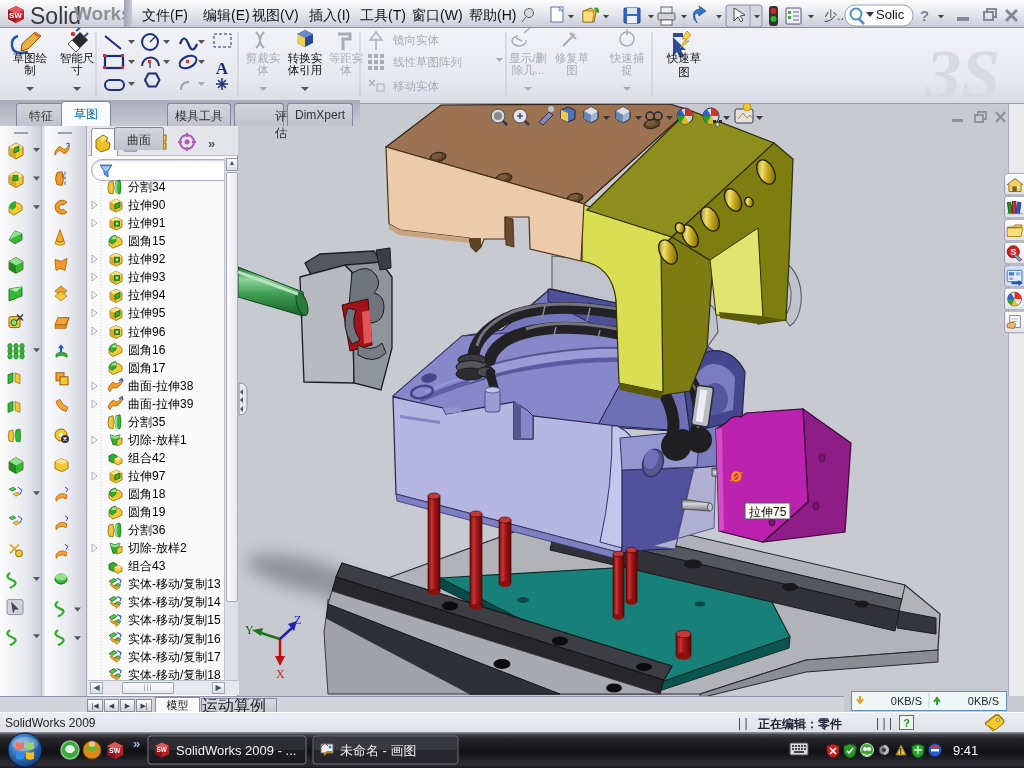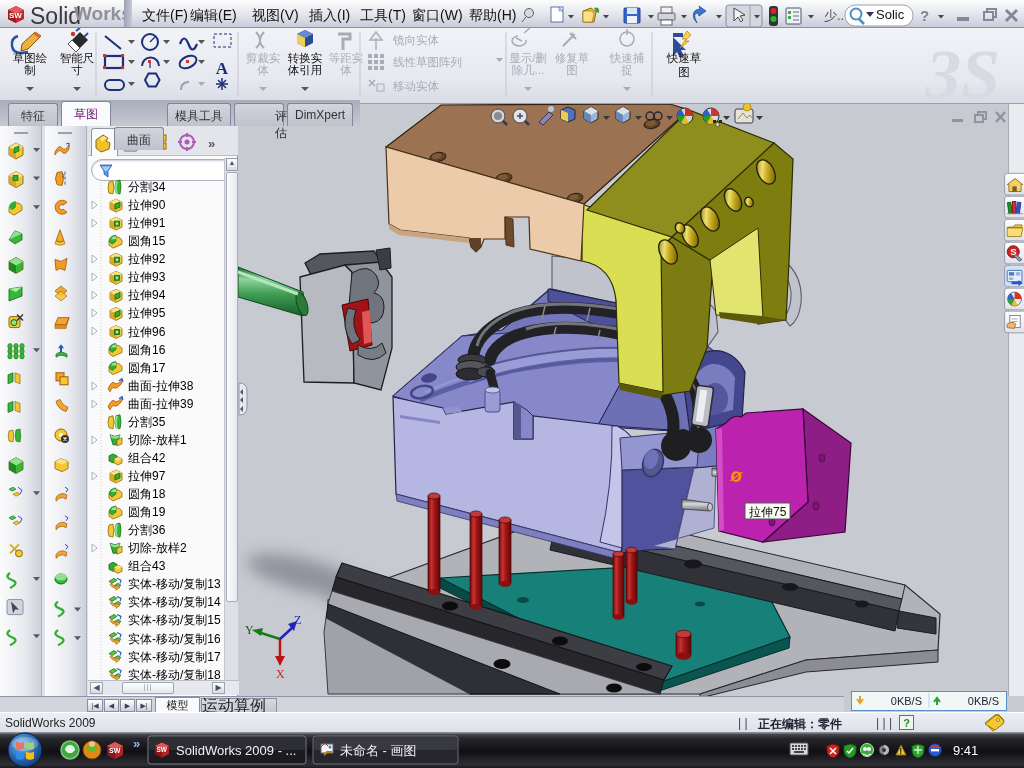--- a/index.html
+++ b/index.html
@@ -7,21 +7,21 @@
 .abs{position:absolute;}
 #titlebar{position:absolute;left:0;top:0;width:1024px;height:28px;
 background:linear-gradient(#fdfdfe,#e3e5ec 55%,#c9ccd8);border-bottom:1px solid #8d91a5;}
 #cmdmgr{position:absolute;left:0;top:28px;width:1024px;height:76px;
 background:linear-gradient(#f2f3f7,#e6e8ef 70%,#d9dce5);border-bottom:1px solid #9a9eae;}
 #tabrow{position:absolute;left:0;top:100px;width:360px;height:26px;
 background:linear-gradient(#a9adbb,#c6c9d3);z-index:5;}
 .tab{position:absolute;top:3px;height:23px;background:linear-gradient(#d3d5dd,#bfc2cc);
 border:1px solid #82869a;border-bottom:none;border-radius:3px 3px 0 0;
 font-size:12px;color:#333;text-align:center;padding-top:4px;}
-.tab.act{background:#fafbfc;color:#701a75;top:1px;height:25px;z-index:6;font-family:Liberation Mono, monospace;}
+.tab.act{background:#fafbfc;color:#0369a1;top:1px;height:25px;z-index:6;font-family:Liberation Mono, monospace;}
 #main{position:absolute;left:0;top:104px;width:1024px;height:592px;background:#c7cad1;}
 #lefttools{position:absolute;left:0;top:22px;width:88px;height:570px;background:#dfe1e8;}
 .tstrip{position:absolute;top:0;height:570px;width:42px;
 background:linear-gradient(90deg,#fcfcfd,#e8eaef 60%,#cdd0da);border-right:1px solid #aeb2bf;}
 #tree{position:absolute;left:88px;top:22px;width:150px;height:570px;background:#fafafb;
 border-right:1px solid #888da0;}
 #treehead{position:absolute;left:0;top:0;width:150px;height:30px;background:#e3e5eb;border-bottom:1px solid #b9bdc9;}
 #vp{position:absolute;left:238px;top:0;width:770px;height:592px;}
 #rightstrip{position:absolute;left:1008px;top:0;width:16px;height:592px;background:#e9ebef;border-left:1px solid #a9adb9;}
 #modeltabs{position:absolute;left:0;top:696px;width:844px;height:16px;background:#d2d4dc;border-top:1px solid #9094a6;}
@@ -39,21 +39,21 @@
 <svg class="abs" style="left:5px;top:4px" width="22" height="21" viewBox="0 0 22 21">
 <polygon points="3,6 11,2 19,6 19,15 11,19 3,15" fill="#c1272d"></polygon>
 <polygon points="3,6 11,2 19,6 11,10" fill="#e05a5a"></polygon>
 <polygon points="3,6 11,10 11,19 3,15" fill="#9b1c20"></polygon>
 <text x="4" y="14" font-size="8" font-weight="bold" fill="#fff">SW</text>
     </svg>
 <span class="abs" style="left:30px;top:3px;font-size:23px;font-weight:normal;color:#3a3a3e;letter-spacing:0px">Solid<tspan></tspan></span>
 <span class="abs" style="left:74px;top:3px;font-size:19px;font-weight:bold;color:#909098">Works</span>
 <div class="abs" style="left:124px;top:0;width:8px;height:27px;background:linear-gradient(90deg,#9ea2b4,#c6c9d5)"></div>
 <span class="cn abs" style="left:142px;top:7px">文件(F)</span>
-<span class="cn abs" style="left:190px;top:7px">编辑(E)</span>
+<span class="cn abs" style="left:203px;top:7px">编辑(E)</span>
 <span class="cn abs" style="left:252px;top:7px">视图(V)</span>
 <span class="cn abs" style="left:309px;top:7px">插入(I)</span>
 <span class="cn abs" style="left:360px;top:7px">工具(T)</span>
 <span class="cn abs" style="left:412px;top:7px">窗口(W)</span>
 <span class="cn abs" style="left:469px;top:7px">帮助(H)</span>
 <svg class="abs" style="left:520px;top:3px" width="500" height="25" viewBox="520 0 500 25">
 <g stroke="#5a5e6e" fill="none">
 <circle cx="529" cy="10" r="4.5" fill="#d8dae2"></circle>
         <line x1="526" y1="14" x2="522" y2="19"></line>
 </g>
@@ -254,21 +254,21 @@
         <line x1="96" y1="4" x2="96" y2="68"></line>
         <line x1="238" y1="4" x2="238" y2="68"></line>
         <line x1="360" y1="4" x2="360" y2="68"></line>
         <line x1="506" y1="4" x2="506" y2="68"></line>
         <line x1="652" y1="4" x2="652" y2="68"></line>
       </g>
 <text x="1000" y="70" font-size="70" font-style="italic" font-weight="bold" fill="#d7dae2" text-anchor="end" font-family="Liberation Serif">ЗS</text>
 </svg>
 </div>
 <div id="tabrow">
-<div class="tab" style="left:8px;width:50px;font-family:Liberation Serif, serif;">特征</div>
+<div class="tab" style="left:16px;width:50px;font-family:Liberation Serif, serif;">特征</div>
 <div class="tab act" style="left:61px;width:50px;">草图</div>
 <div class="tab" style="left:114px;width:50px;margin-top:24px;">曲面</div>
 <div class="tab" style="left:167px;width:64px;">模具工具</div>
 <div class="tab" style="left:234px;width:50px;padding-left:40px;">评估</div>
 <div class="tab" style="left:287px;width:66px;">DimXpert</div>
 </div>
 <div id="main">
 <svg id="vp" viewBox="238 104 770 592" width="770" height="592">
       <defs>
 <linearGradient id="gold" x1="0" y1="0" x2="1" y2="1">

